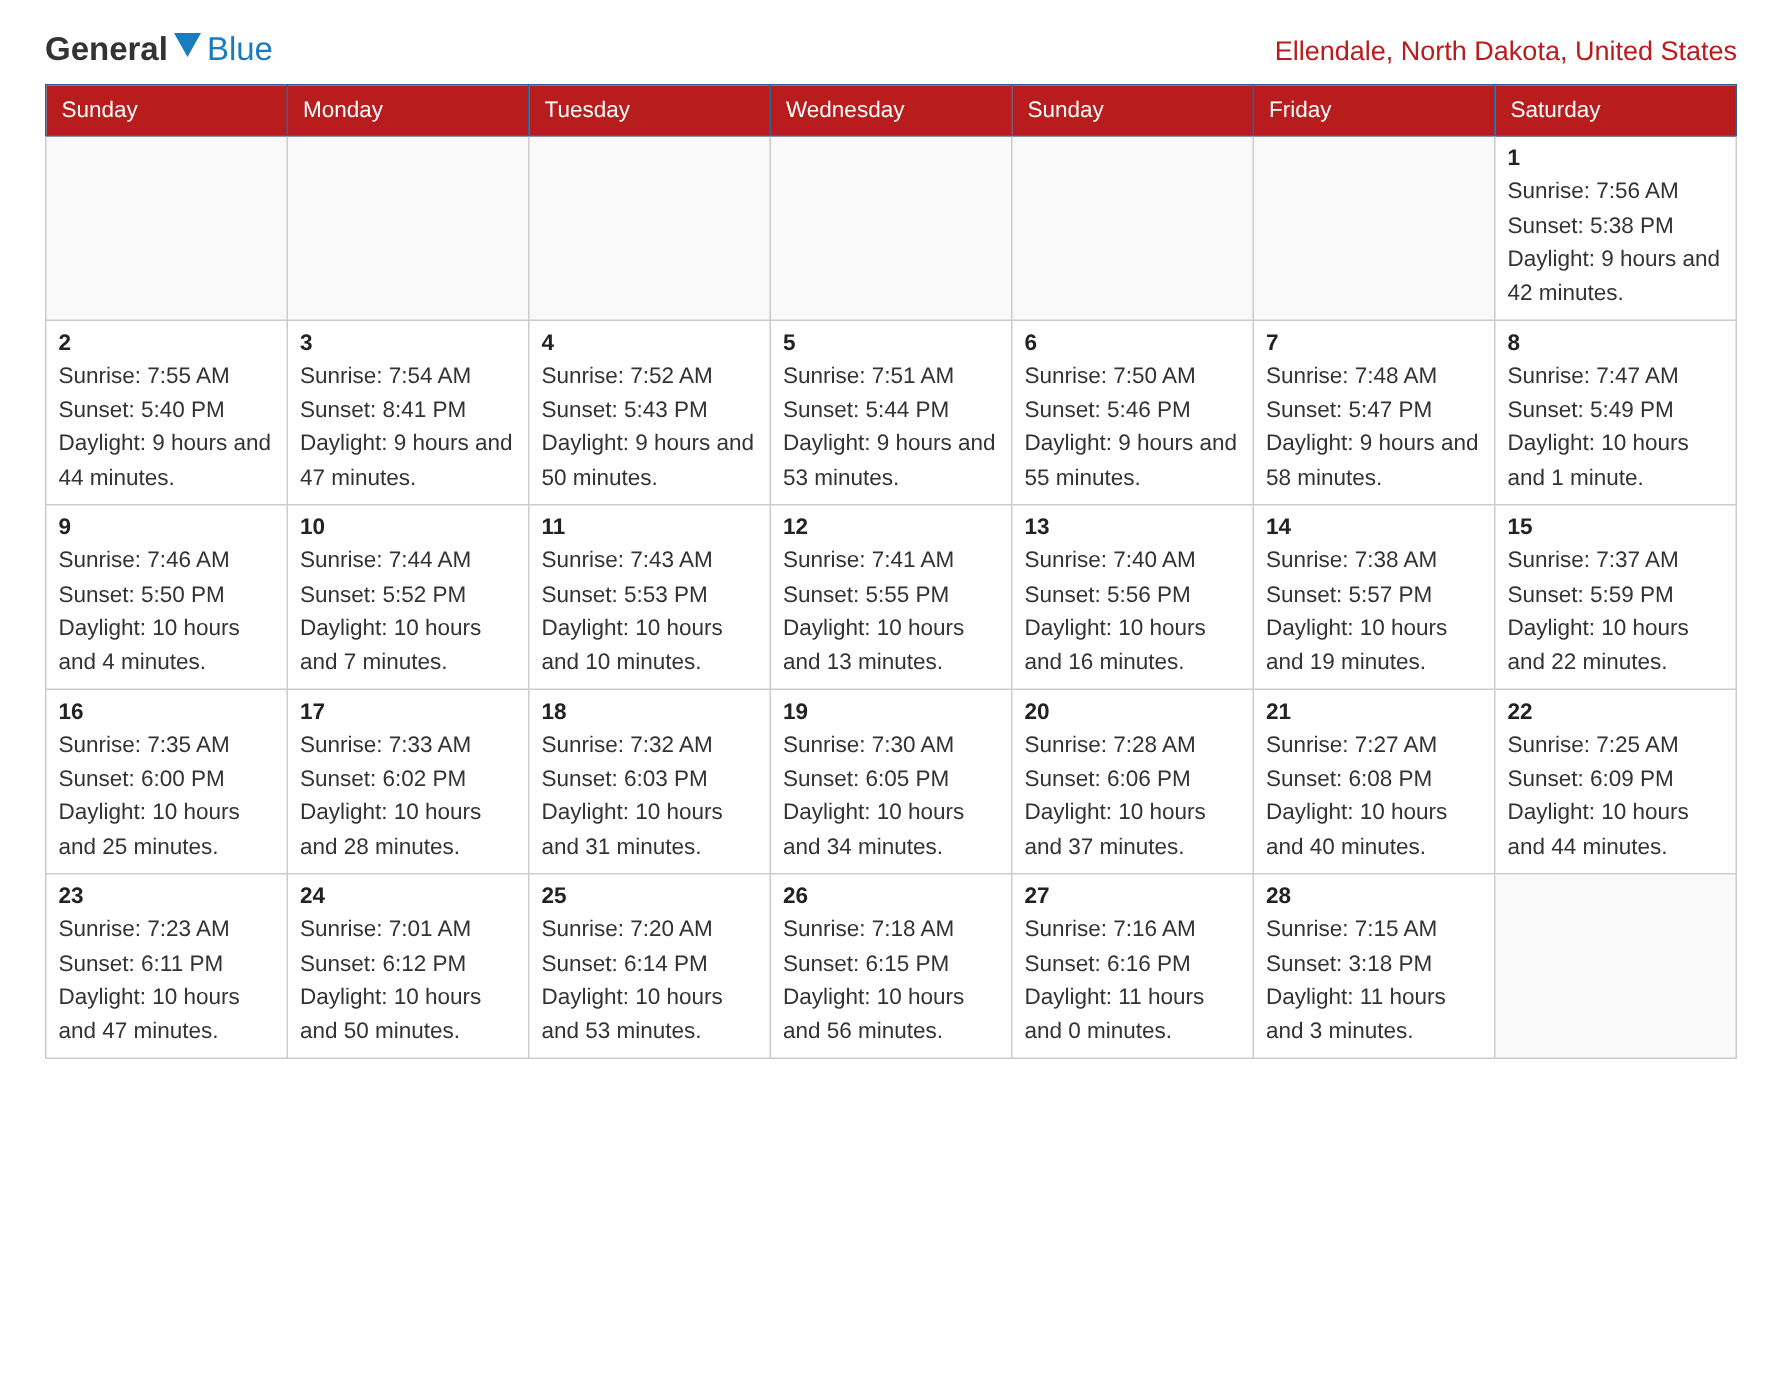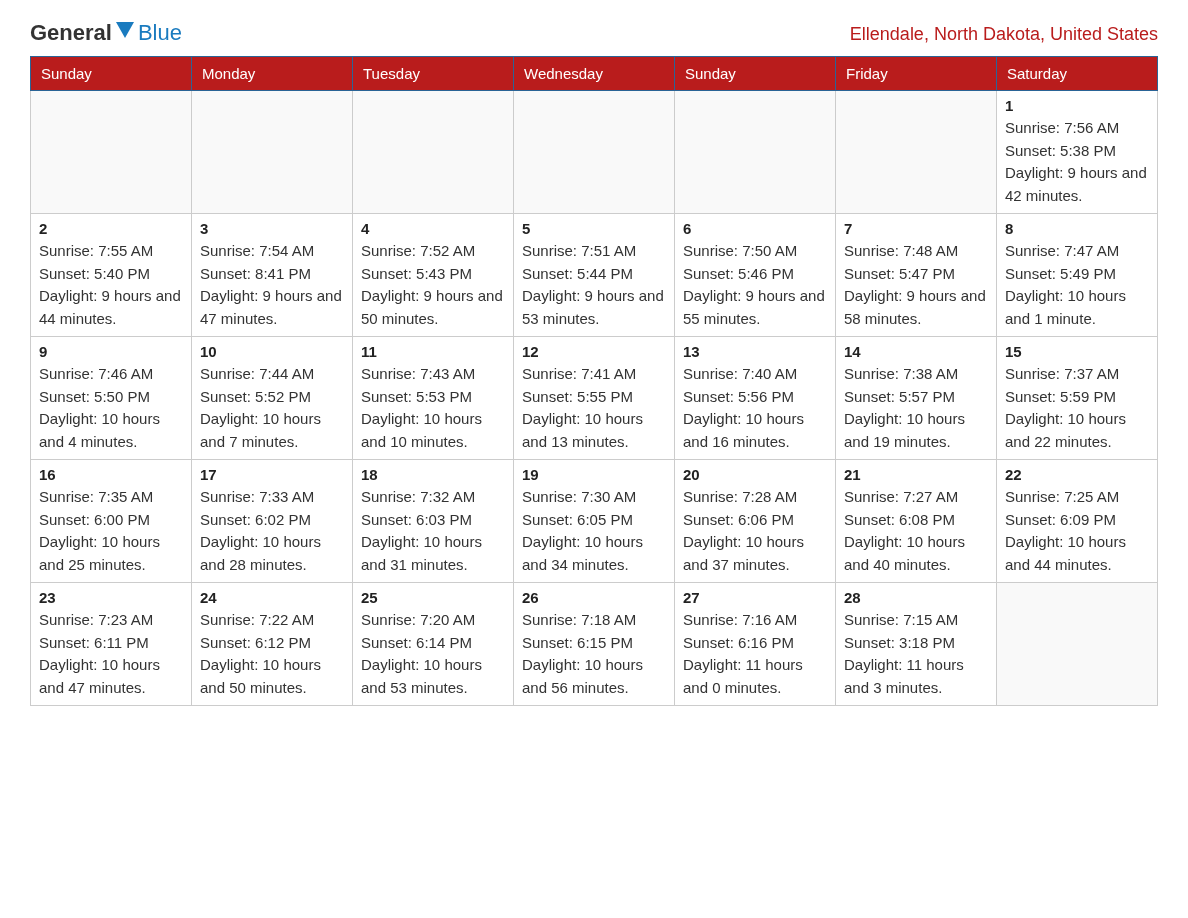--- a/index.html
+++ b/index.html
@@ -257,21 +257,21 @@
       </tr>
       <tr class="week-row">
         <td>
           <span class="day-number">23</span>
           <div class="day-info" style="white-space: pre-line;">Sunrise: 7:23 AM
 Sunset: 6:11 PM
 Daylight: 10 hours and 47 minutes.</div>
         </td>
         <td>
           <span class="day-number">24</span>
-          <div class="day-info" style="white-space: pre-line;">Sunrise: 7:22 AM
+          <div class="day-info" style="white-space: pre-line;">Sunrise: 7:01 AM
 Sunset: 6:12 PM
 Daylight: 10 hours and 50 minutes.</div>
         </td>
         <td>
           <span class="day-number">25</span>
           <div class="day-info" style="white-space: pre-line;">Sunrise: 7:20 AM
 Sunset: 6:14 PM
 Daylight: 10 hours and 53 minutes.</div>
         </td>
         <td>

